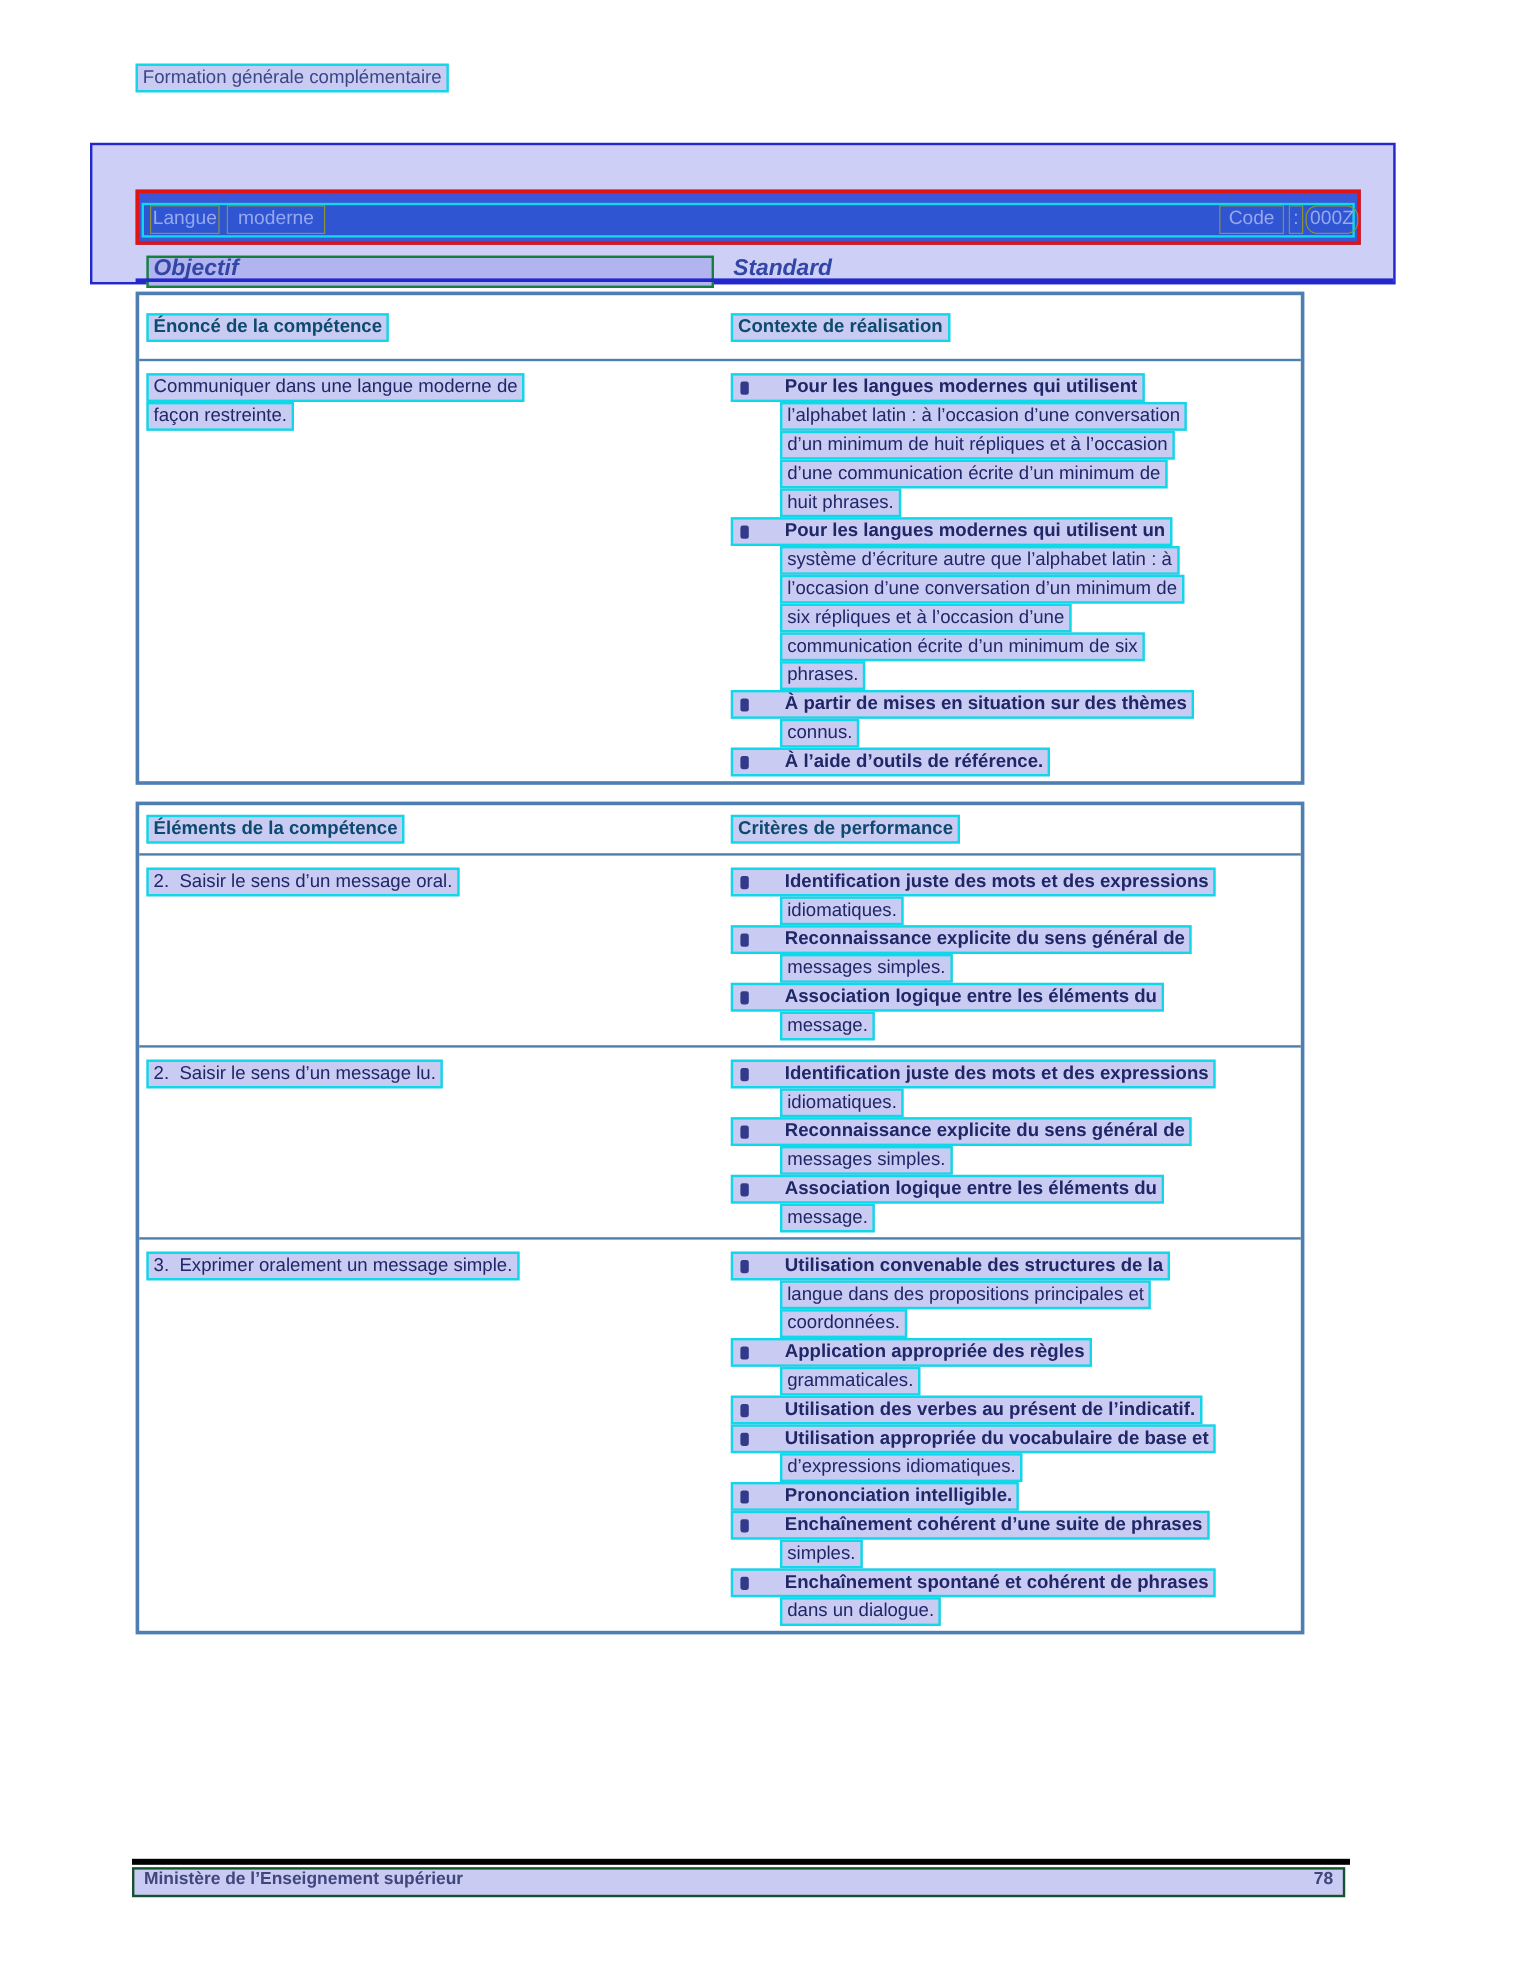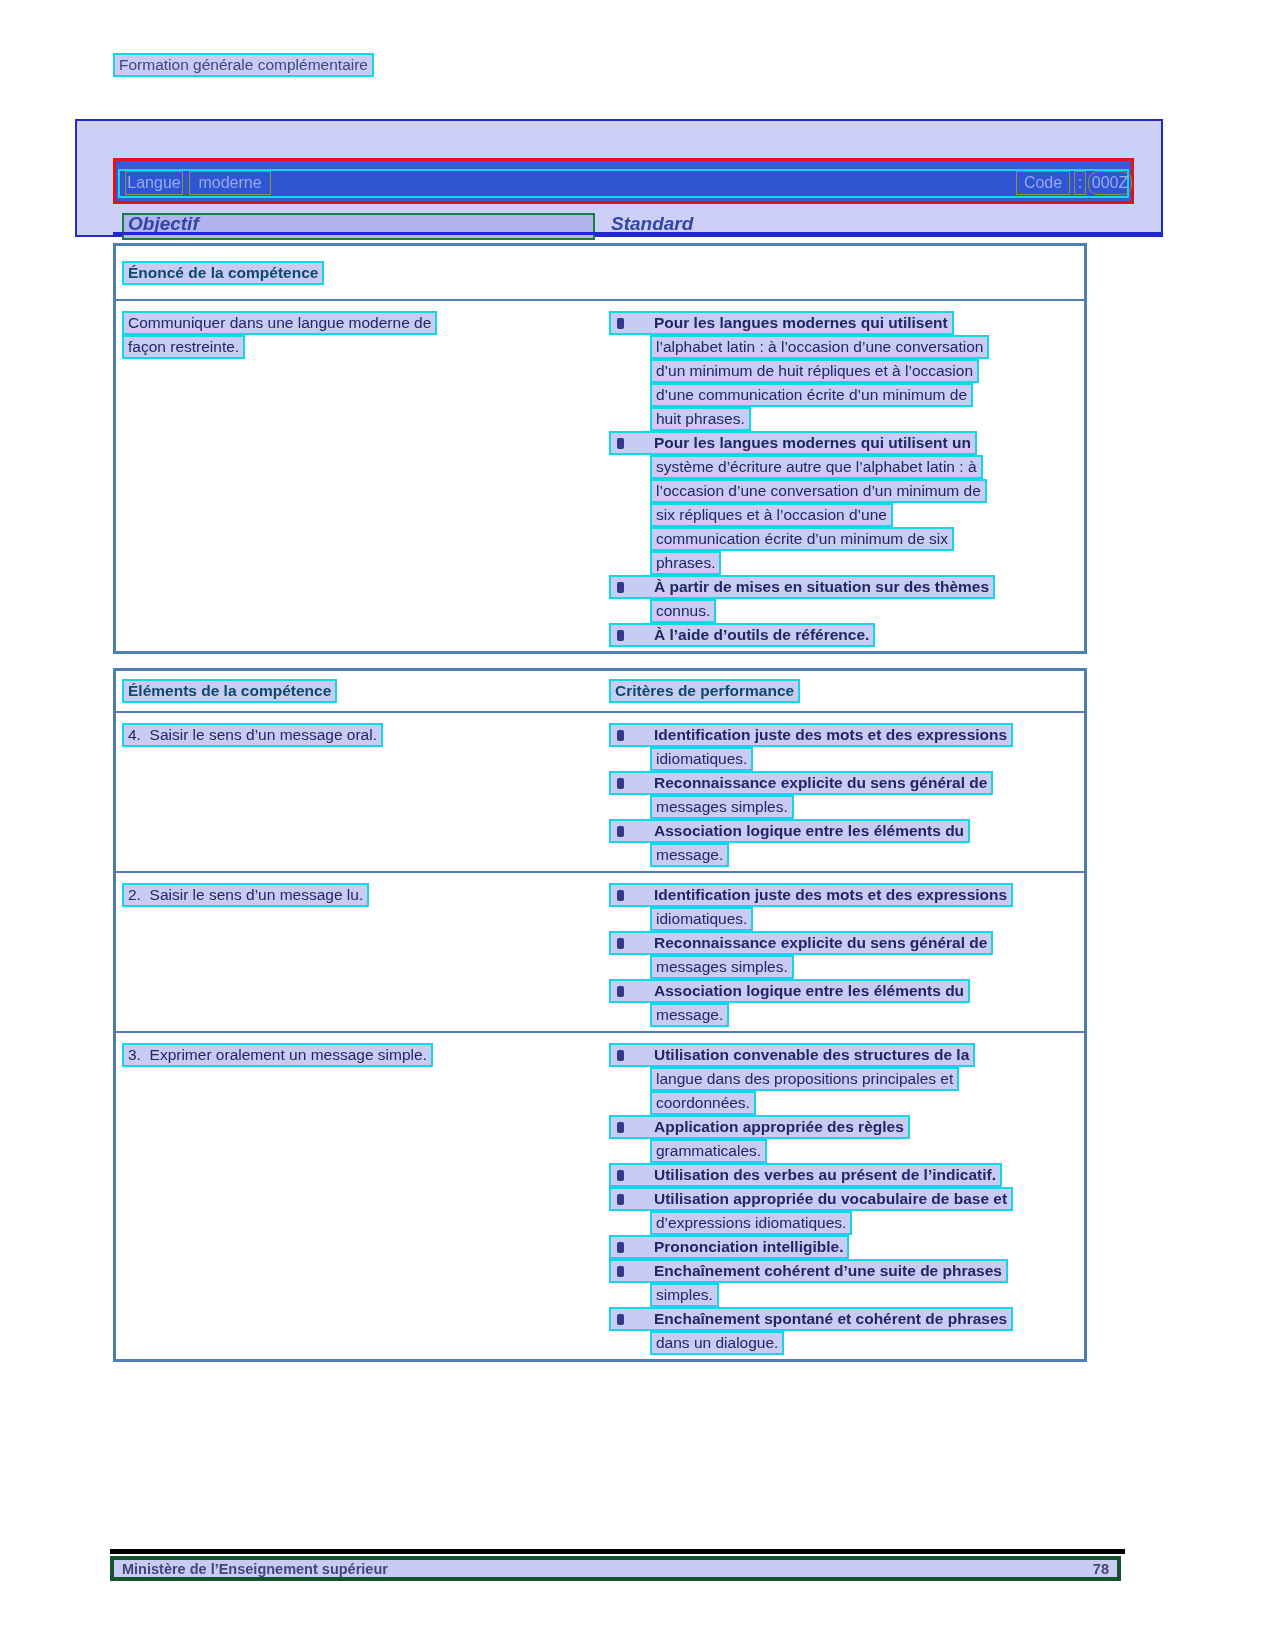--- a/index.html
+++ b/index.html
@@ -49,22 +49,22 @@
   .cell-left{padding:10px 0 4px 6px;}
   .cell-right{padding:10px 0 4px 0;}
   .line{height:24px;}
   .withdot{display:inline-flex;align-items:center;padding-left:6px;font-weight:bold;}
   .dot{width:7px;height:11px;border-radius:2px;background:#333a8a;margin-right:30px;flex:none;}
   .cont .hl{margin-left:41px;}
 
   
   .footer-line{position:absolute;left:110px;top:1549px;width:1015px;height:5px;background:#000;}
   .footer-box{position:absolute;left:110px;top:1556px;width:1011px;height:25px;box-sizing:border-box;
-              border:4px solid #14532d;background:#c9cbf3;display:flex;justify-content:space-between;
-              align-items:center;padding:0 8px;}
+              border:2px solid #14532d;background:#c9cbf3;display:flex;justify-content:space-between;
+              padding:0 8px;}
   .footer-box .ftext{font-size:14.5px;font-weight:bold;color:#40457c;white-space:pre;}
 </style>
 </head>
 <body>
 
 <div id="page">
 
   <div class="doc-header">
     <span class="hl">Formation générale complémentaire</span>
   </div>
@@ -81,20 +81,21 @@
     <div class="obj-box">
       <span class="hword hw-obj">Objectif</span>
       <span class="hword hw-std">Standard</span>
     </div>
     <div class="underline"></div>
   </div>
 
   <div class="dtable t1" id="table1">
       <div class="thead">
         <div class="hcell"><span class="hl th">Énoncé de la compétence</span></div>
+        <div><span class="hl th">Contexte de réalisation</span></div>
       </div>
       <div class="trow">
         <div class="cell-left">
           <div class="line"><span class="hl">Communiquer dans une langue moderne de</span></div>
           <div class="line"><span class="hl">façon restreinte.</span></div>
         </div>
         <div class="cell-right">
           <div class="line"><span class="hl withdot"><span class="dot"></span>Pour les langues modernes qui utilisent</span></div>
           <div class="line cont"><span class="hl">l’alphabet latin : à l’occasion d’une conversation</span></div>
           <div class="line cont"><span class="hl">d’un minimum de huit répliques et à l’occasion</span></div>
@@ -113,21 +114,21 @@
       </div>
     </div>
 
   <div class="dtable t2" id="table2">
       <div class="thead">
         <div class="hcell"><span class="hl th">Éléments de la compétence</span></div>
         <div><span class="hl th">Critères de performance</span></div>
       </div>
       <div class="trow">
         <div class="cell-left">
-          <div class="line"><span class="hl">4.  Saisir le sens d’un message oral.</span></div>
+          <div class="line"><span class="hl">2.  Saisir le sens d’un message oral.</span></div>
         </div>
         <div class="cell-right">
           <div class="line"><span class="hl withdot"><span class="dot"></span>Identification juste des mots et des expressions</span></div>
           <div class="line cont"><span class="hl">idiomatiques.</span></div>
           <div class="line"><span class="hl withdot"><span class="dot"></span>Reconnaissance explicite du sens général de</span></div>
           <div class="line cont"><span class="hl">messages simples.</span></div>
           <div class="line"><span class="hl withdot"><span class="dot"></span>Association logique entre les éléments du</span></div>
           <div class="line cont"><span class="hl">message.</span></div>
         </div>
       </div>

